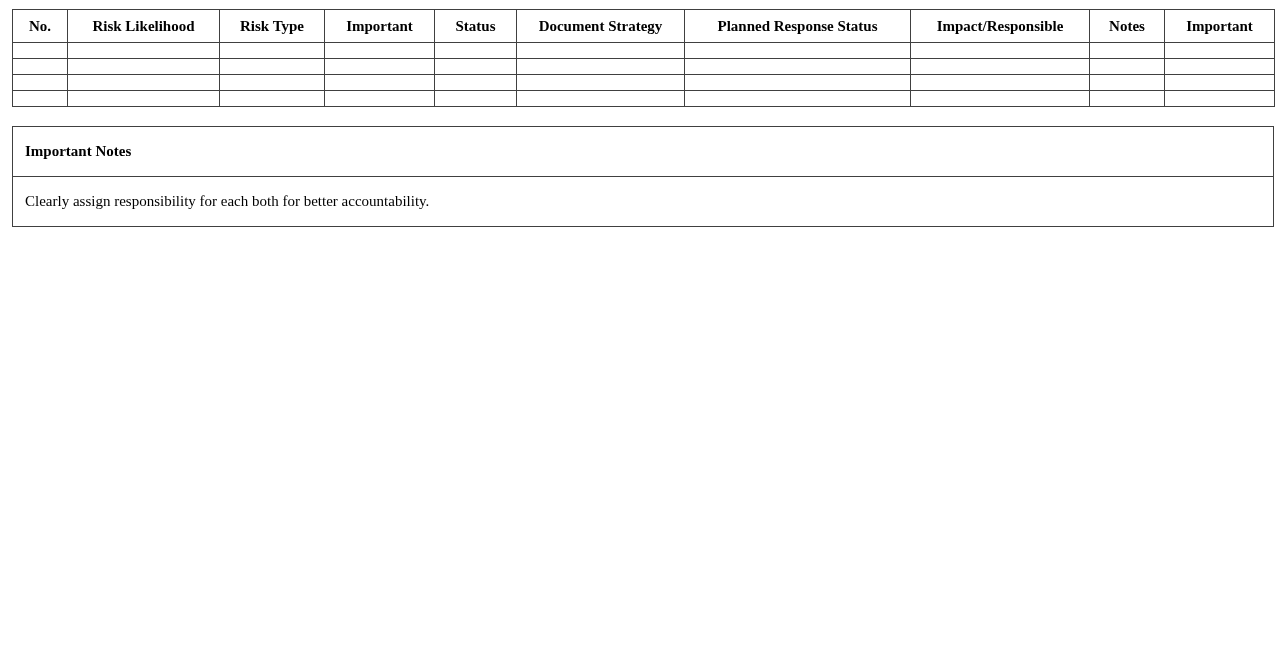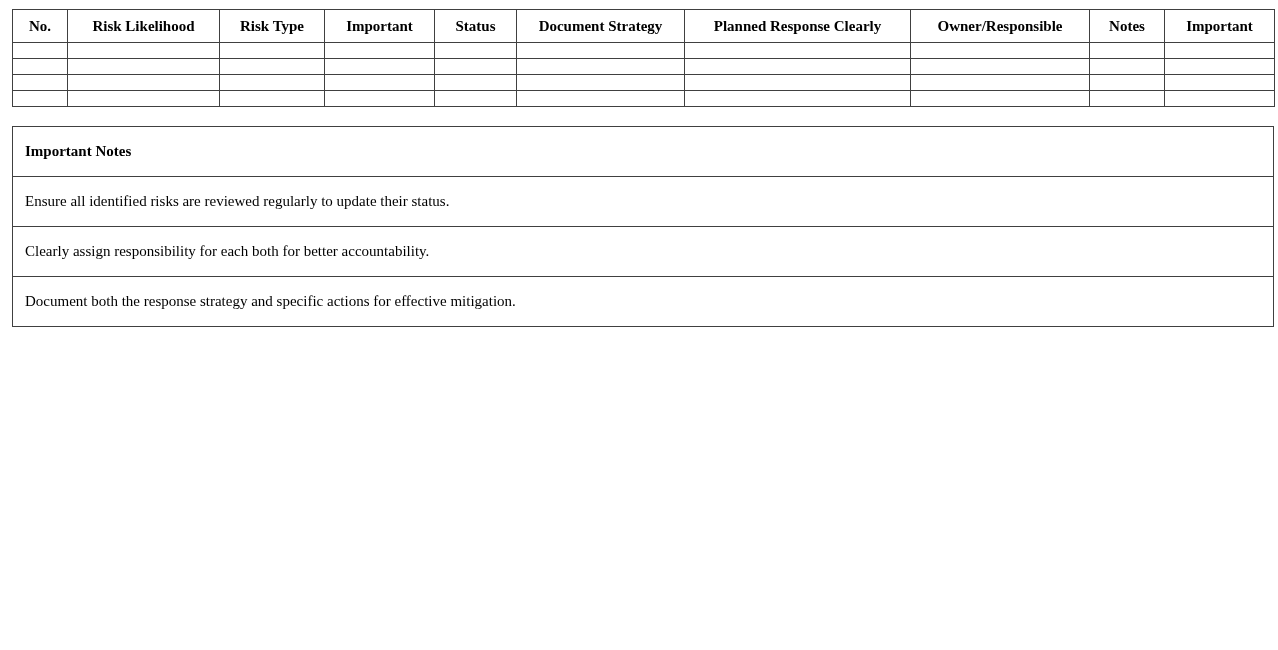--- a/index.html
+++ b/index.html
@@ -75,22 +75,22 @@
       <col style="width:110px">
     </colgroup>
     <thead>
       <tr>
         <th>No.</th>
         <th>Risk Likelihood</th>
         <th>Risk Type</th>
         <th>Important</th>
         <th>Status</th>
         <th>Document Strategy</th>
-        <th>Planned Response Clearly</th>
-        <th>Owner/Responsible</th>
+        <th>Planned Response Status</th>
+        <th>Impact/Responsible</th>
         <th>Notes</th>
         <th>Important</th>
       </tr>
     </thead>
     <tbody id="risk-table-body">
         <tr>
           <td></td>
           <td></td>
           <td></td>
           <td></td>
@@ -139,24 +139,18 @@
         </tr>
       </tbody>
   </table>
 
   <table class="notes-table">
     <tbody>
       <tr class="notes-title-row">
         <td>Important Notes</td>
       </tr>
       <tr>
-        <td>Ensure all identified risks are reviewed regularly to update their status.</td>
-      </tr>
-      <tr>
         <td>Clearly assign responsibility for each both for better accountability.</td>
-      </tr>
-      <tr>
-        <td>Document both the response strategy and specific actions for effective mitigation.</td>
       </tr>
     </tbody>
   </table>
 
 </div>
 
 </body></html>

